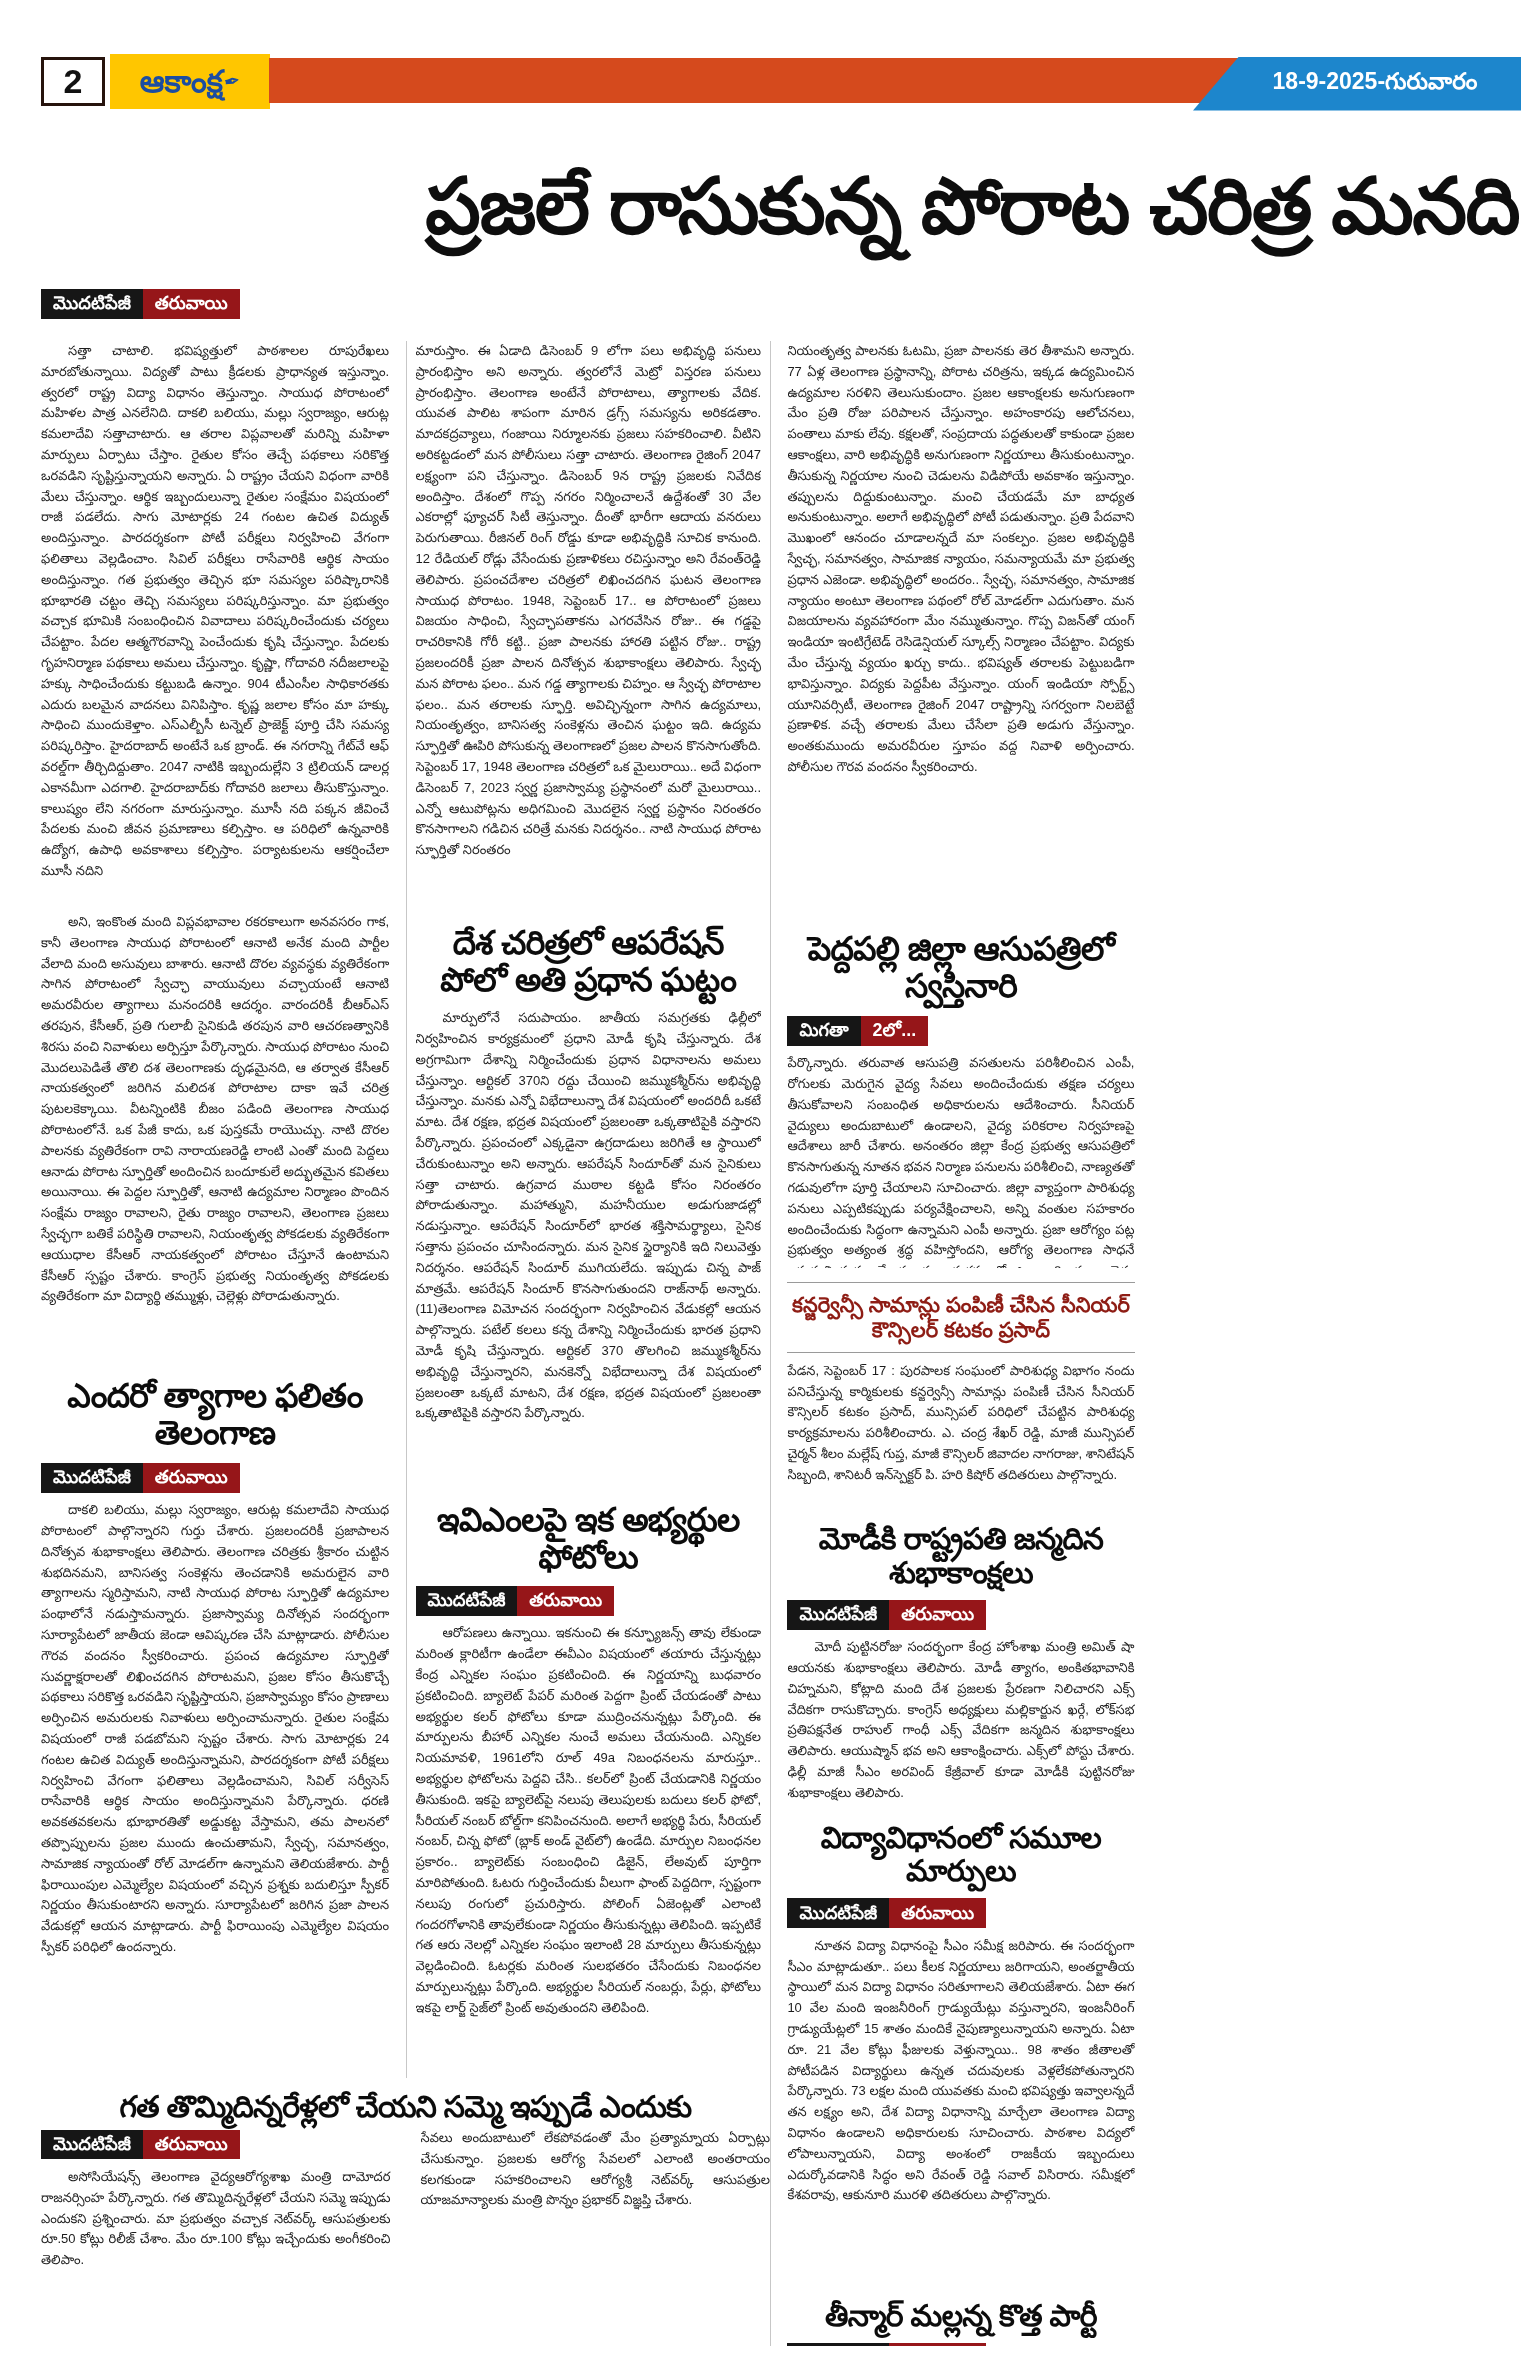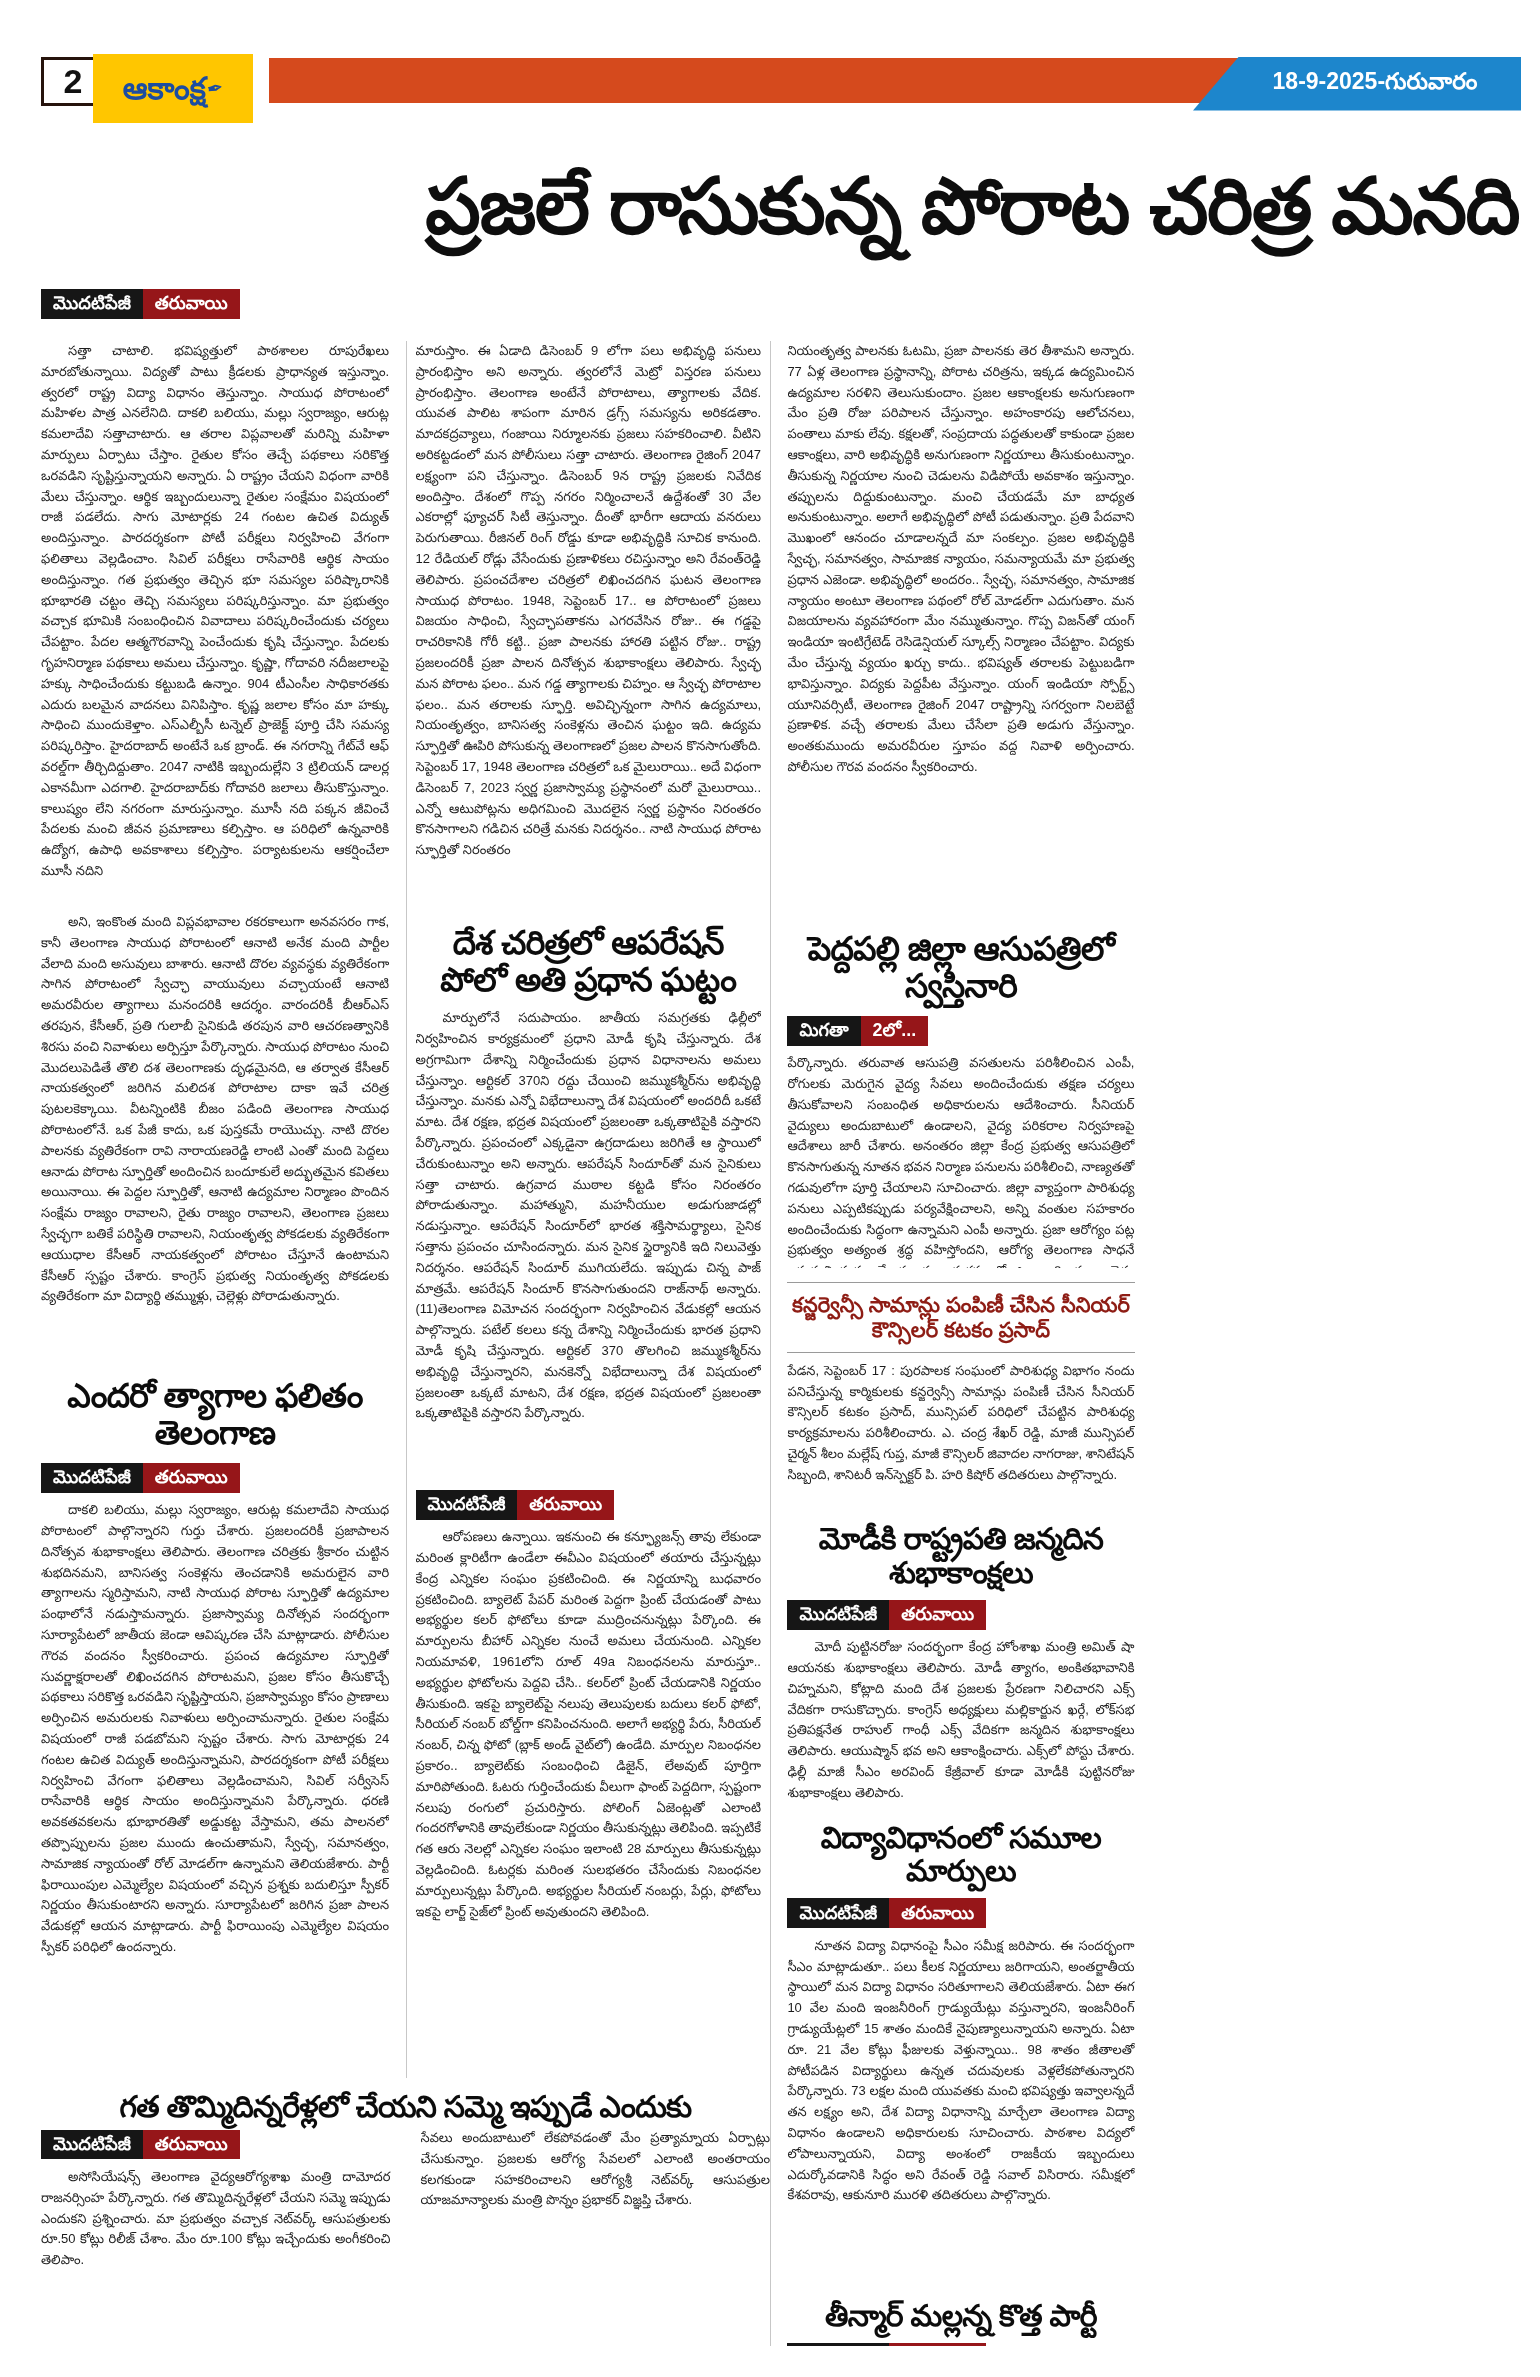--- a/index.html
+++ b/index.html
@@ -12,21 +12,21 @@
 
   
   .topbar { position:absolute; top:55px; left:41px; right:20px; height:58px; }
   .pagenum {
     position:absolute; left:0; top:1.5px; width:64px; height:49px; box-sizing:border-box;
     background:#fff; border:3.7px solid #26130c;
     display:flex; align-items:center; justify-content:center;
     font-size:34px; font-weight:bold; color:#111;
   }
   .logo {
-    position:absolute; left:52px; top:-1.5px; width:160px; height:69px;
+    position:absolute; left:69px; top:-1.5px; width:160px; height:55px;
     background:#ffc600; display:flex; align-items:center; justify-content:center; gap:1px;
   }
   .logo-text { color:#1c4da1; font-weight:bold; font-size:31px; line-height:1; }
   .pen-icon { color:#1c4da1; font-size:19.4px; transform:rotate(-12deg); }
   .orange-bar { position:absolute; left:228px; right:4.5px; top:3px; height:45px; background:#d54a1d; }
   .date-badge {
     position:absolute; right:0; top:1.5px; height:54px; width:328px;
     background:#1d86cc; clip-path:polygon(14% 0, 100% 0, 100% 100%, 0 100%);
     display:flex; align-items:center; justify-content:center; padding-left:36px; box-sizing:border-box;
   }
@@ -119,20 +119,21 @@
       </div>
       <p class="body indent">దాకలి బలియు, మల్లు స్వరాజ్యం, ఆరుట్ల కమలాదేవి సాయుధ పోరాటంలో పాల్గొన్నారని గుర్తు చేశారు. ప్రజలందరికీ ప్రజాపాలన దినోత్సవ శుభాకాంక్షలు తెలిపారు. తెలంగాణ చరిత్రకు శ్రీకారం చుట్టిన శుభదినమని, బానిసత్వ సంకెళ్లను తెంచడానికి అమరులైన వారి త్యాగాలను స్మరిస్తామని, నాటి సాయుధ పోరాట స్ఫూర్తితో ఉద్యమాల పంథాలోనే నడుస్తామన్నారు. ప్రజాస్వామ్య దినోత్సవ సందర్భంగా సూర్యాపేటలో జాతీయ జెండా ఆవిష్కరణ చేసి మాట్లాడారు. పోలీసుల గౌరవ వందనం స్వీకరించారు. ప్రపంచ ఉద్యమాల స్ఫూర్తితో సువర్ణాక్షరాలతో లిఖించదగిన పోరాటమని, ప్రజల కోసం తీసుకొచ్చే పథకాలు సరికొత్త ఒరవడిని సృష్టిస్తాయని, ప్రజాస్వామ్యం కోసం ప్రాణాలు అర్పించిన అమరులకు నివాళులు అర్పించామన్నారు. రైతుల సంక్షేమ విషయంలో రాజీ పడబోమని స్పష్టం చేశారు. సాగు మోటార్లకు 24 గంటల ఉచిత విద్యుత్ అందిస్తున్నామని, పారదర్శకంగా పోటీ పరీక్షలు నిర్వహించి వేగంగా ఫలితాలు వెల్లడించామని, సివిల్ సర్వీసెస్ రాసేవారికి ఆర్థిక సాయం అందిస్తున్నామని పేర్కొన్నారు. ధరణి అవకతవకలను భూభారతితో అడ్డుకట్ట వేస్తామని, తమ పాలనలో తప్పొప్పులను ప్రజల ముందు ఉంచుతామని, స్వేచ్ఛ, సమానత్వం, సామాజిక న్యాయంతో రోల్ మోడల్‌గా ఉన్నామని తెలియజేశారు. పార్టీ ఫిరాయింపుల ఎమ్మెల్యేల విషయంలో వచ్చిన ప్రశ్నకు బదులిస్తూ స్పీకర్ నిర్ణయం తీసుకుంటారని అన్నారు. సూర్యాపేటలో జరిగిన ప్రజా పాలన వేడుకల్లో ఆయన మాట్లాడారు. పార్టీ ఫిరాయింపు ఎమ్మెల్యేల విషయం స్పీకర్ పరిధిలో ఉందన్నారు.</p>
     </div>
 
     <div class="col col2">
       <p class="body h760">మారుస్తాం. ఈ ఏడాది డిసెంబర్ 9 లోగా పలు అభివృద్ధి పనులు ప్రారంభిస్తాం అని అన్నారు. త్వరలోనే మెట్రో విస్తరణ పనులు ప్రారంభిస్తాం. తెలంగాణ అంటేనే పోరాటాలు, త్యాగాలకు వేదిక. యువత పాలిట శాపంగా మారిన డ్రగ్స్ సమస్యను అరికడతాం. మాదకద్రవ్యాలు, గంజాయి నిర్మూలనకు ప్రజలు సహకరించాలి. వీటిని అరికట్టడంలో మన పోలీసులు సత్తా చాటారు. తెలంగాణ రైజింగ్ 2047 లక్ష్యంగా పని చేస్తున్నాం. డిసెంబర్ 9న రాష్ట్ర ప్రజలకు నివేదిక అందిస్తాం. దేశంలో గొప్ప నగరం నిర్మించాలనే ఉద్దేశంతో 30 వేల ఎకరాల్లో ఫ్యూచర్ సిటీ తెస్తున్నాం. దీంతో భారీగా ఆదాయ వనరులు పెరుగుతాయి. రీజినల్ రింగ్ రోడ్డు కూడా అభివృద్ధికి సూచిక కానుంది. 12 రేడియల్ రోడ్లు వేసేందుకు ప్రణాళికలు రచిస్తున్నాం అని రేవంత్‌రెడ్డి తెలిపారు. ప్రపంచదేశాల చరిత్రలో లిఖించదగిన ఘటన తెలంగాణ సాయుధ పోరాటం. 1948, సెప్టెంబర్ 17.. ఆ పోరాటంలో ప్రజలు విజయం సాధించి, స్వేచ్ఛాపతాకను ఎగరవేసిన రోజు.. ఈ గడ్డపై రాచరికానికి గోరీ కట్టి.. ప్రజా పాలనకు హారతి పట్టిన రోజు.. రాష్ట్ర ప్రజలందరికీ ప్రజా పాలన దినోత్సవ శుభాకాంక్షలు తెలిపారు. స్వేచ్ఛ మన పోరాట ఫలం.. మన గడ్డ త్యాగాలకు చిహ్నం. ఆ స్వేచ్ఛ పోరాటాల ఫలం.. మన తరాలకు స్ఫూర్తి. అవిచ్ఛిన్నంగా సాగిన ఉద్యమాలు, నియంతృత్వం, బానిసత్వ సంకెళ్లను తెంచిన ఘట్టం ఇది. ఉద్యమ స్ఫూర్తితో ఊపిరి పోసుకున్న తెలంగాణలో ప్రజల పాలన కొనసాగుతోంది. సెప్టెంబర్ 17, 1948 తెలంగాణ చరిత్రలో ఒక మైలురాయి.. అదే విధంగా డిసెంబర్ 7, 2023 స్వర్ణ ప్రజాస్వామ్య ప్రస్థానంలో మరో మైలురాయి.. ఎన్నో ఆటుపోట్లను అధిగమించి మొదలైన స్వర్ణ ప్రస్థానం నిరంతరం కొనసాగాలని గడిచిన చరిత్రే మనకు నిదర్శనం.. నాటి సాయుధ పోరాట స్ఫూర్తితో నిరంతరం</p>
 
       <h2 class="sec">దేశ చరిత్రలో ఆపరేషన్ పోలో అతి ప్రధాన ఘట్టం</h2>
       <p class="body indent h640">మార్పులోనే సదుపాయం. జాతీయ సమగ్రతకు ఢిల్లీలో నిర్వహించిన కార్యక్రమంలో ప్రధాని మోడీ కృషి చేస్తున్నారు. దేశ అగ్రగామిగా దేశాన్ని నిర్మించేందుకు ప్రధాన విధానాలను అమలు చేస్తున్నాం. ఆర్టికల్ 370ని రద్దు చేయించి జమ్ముకశ్మీర్‌ను అభివృద్ధి చేస్తున్నాం. మనకు ఎన్నో విభేదాలున్నా దేశ విషయంలో అందరిదీ ఒకటే మాట. దేశ రక్షణ, భద్రత విషయంలో ప్రజలంతా ఒక్కతాటిపైకి వస్తారని పేర్కొన్నారు. ప్రపంచంలో ఎక్కడైనా ఉగ్రదాడులు జరిగితే ఆ స్థాయిలో చేరుకుంటున్నాం అని అన్నారు. ఆపరేషన్ సిందూర్‌తో మన సైనికులు సత్తా చాటారు. ఉగ్రవాద ముఠాల కట్టడి కోసం నిరంతరం పోరాడుతున్నాం. మహాత్ముని, మహనీయుల అడుగుజాడల్లో నడుస్తున్నాం. ఆపరేషన్ సిందూర్‌లో భారత శక్తిసామర్థ్యాలు, సైనిక సత్తాను ప్రపంచం చూసిందన్నారు. మన సైనిక స్థైర్యానికి ఇది నిలువెత్తు నిదర్శనం. ఆపరేషన్ సిందూర్ ముగియలేదు. ఇప్పుడు చిన్న పాజ్ మాత్రమే. ఆపరేషన్ సిందూర్ కొనసాగుతుందని రాజ్‌నాథ్ అన్నారు. (11)తెలంగాణ విమోచన సందర్భంగా నిర్వహించిన వేడుకల్లో ఆయన పాల్గొన్నారు. పటేల్ కలలు కన్న దేశాన్ని నిర్మించేందుకు భారత ప్రధాని మోడీ కృషి చేస్తున్నారు. ఆర్టికల్ 370 తొలగించి జమ్ముకశ్మీర్‌ను అభివృద్ధి చేస్తున్నారని, మనకెన్నో విభేదాలున్నా దేశ విషయంలో ప్రజలంతా ఒక్కటే మాటని, దేశ రక్షణ, భద్రత విషయంలో ప్రజలంతా ఒక్కతాటిపైకి వస్తారని పేర్కొన్నారు.</p>
 
+      <h2 class="sec">ఇవిఎంలపై ఇక అభ్యర్థుల ఫోటోలు</h2>
       <div class="tag tagline">
         <span class="t1">మొదటిపేజీ</span>
         <span class="t2">తరువాయి</span>
       </div>
       <p class="body indent">ఆరోపణలు ఉన్నాయి. ఇకనుంచి ఈ కన్ఫ్యూజన్స్ తావు లేకుండా మరింత క్లారిటీగా ఉండేలా ఈవీఎం విషయంలో తయారు చేస్తున్నట్లు కేంద్ర ఎన్నికల సంఘం ప్రకటించింది. ఈ నిర్ణయాన్ని బుధవారం ప్రకటించింది. బ్యాలెట్ పేపర్ మరింత పెద్దగా ప్రింట్ చేయడంతో పాటు అభ్యర్థుల కలర్ ఫోటోలు కూడా ముద్రించనున్నట్లు పేర్కొంది. ఈ మార్పులను బీహార్ ఎన్నికల నుంచే అమలు చేయనుంది. ఎన్నికల నియమావళి, 1961లోని రూల్ 49a నిబంధనలను మారుస్తూ.. అభ్యర్థుల ఫోటోలను పెద్దవి చేసి.. కలర్‌లో ప్రింట్ చేయడానికి నిర్ణయం తీసుకుంది. ఇకపై బ్యాలెట్‌పై నలుపు తెలుపులకు బదులు కలర్ ఫోటో, సీరియల్ నంబర్ బోల్డ్‌గా కనిపించనుంది. అలాగే అభ్యర్థి పేరు, సీరియల్ నంబర్, చిన్న ఫోటో (బ్లాక్ అండ్ వైట్‌లో) ఉండేది. మార్పుల నిబంధనల ప్రకారం.. బ్యాలెట్‌కు సంబంధించి డిజైన్, లేఅవుట్ పూర్తిగా మారిపోతుంది. ఓటరు గుర్తించేందుకు వీలుగా ఫాంట్ పెద్దదిగా, స్పష్టంగా నలుపు రంగులో ప్రచురిస్తారు. పోలింగ్ ఏజెంట్లతో ఎలాంటి గందరగోళానికి తావులేకుండా నిర్ణయం తీసుకున్నట్లు తెలిపింది. ఇప్పటికే గత ఆరు నెలల్లో ఎన్నికల సంఘం ఇలాంటి 28 మార్పులు తీసుకున్నట్లు వెల్లడించింది. ఓటర్లకు మరింత సులభతరం చేసేందుకు నిబంధనల మార్పులున్నట్లు పేర్కొంది. అభ్యర్థుల సీరియల్ నంబర్లు, పేర్లు, ఫోటోలు ఇకపై లార్జ్ సైజ్‌లో ప్రింట్ అవుతుందని తెలిపింది.</p>
     </div>
 
     <div class="col col3">
       <p class="body h770">నియంతృత్వ పాలనకు ఓటమి, ప్రజా పాలనకు తెర తీశామని అన్నారు. 77 ఏళ్ల తెలంగాణ ప్రస్థానాన్ని, పోరాట చరిత్రను, ఇక్కడ ఉద్యమించిన ఉద్యమాల సరళిని తెలుసుకుందాం. ప్రజల ఆకాంక్షలకు అనుగుణంగా మేం ప్రతి రోజు పరిపాలన చేస్తున్నాం. అహంకారపు ఆలోచనలు, పంతాలు మాకు లేవు. కక్షలతో, సంప్రదాయ పద్ధతులతో కాకుండా ప్రజల ఆకాంక్షలు, వారి అభివృద్ధికి అనుగుణంగా నిర్ణయాలు తీసుకుంటున్నాం. తీసుకున్న నిర్ణయాల నుంచి చెడులను విడిపోయే అవకాశం ఇస్తున్నాం. తప్పులను దిద్దుకుంటున్నాం. మంచి చేయడమే మా బాధ్యత అనుకుంటున్నాం. అలాగే అభివృద్ధిలో పోటీ పడుతున్నాం. ప్రతి పేదవాని మొఖంలో ఆనందం చూడాలన్నదే మా సంకల్పం. ప్రజల అభివృద్ధికి స్వేచ్ఛ, సమానత్వం, సామాజిక న్యాయం, సమన్యాయమే మా ప్రభుత్వ ప్రధాన ఎజెండా. అభివృద్ధిలో అందరం.. స్వేచ్ఛ, సమానత్వం, సామాజిక న్యాయం అంటూ తెలంగాణ పథంలో రోల్ మోడల్‌గా ఎదుగుతాం. మన విజయాలను వ్యవహారంగా మేం నమ్ముతున్నాం. గొప్ప విజన్‌తో యంగ్ ఇండియా ఇంటిగ్రేటెడ్ రెసిడెన్షియల్ స్కూల్స్ నిర్మాణం చేపట్టాం. విద్యకు మేం చేస్తున్న వ్యయం ఖర్చు కాదు.. భవిష్యత్ తరాలకు పెట్టుబడిగా భావిస్తున్నాం. విద్యకు పెద్దపీట వేస్తున్నాం. యంగ్ ఇండియా స్పోర్ట్స్ యూనివర్సిటీ, తెలంగాణ రైజింగ్ 2047 రాష్ట్రాన్ని సగర్వంగా నిలబెట్టే ప్రణాళిక. వచ్చే తరాలకు మేలు చేసేలా ప్రతి అడుగు వేస్తున్నాం. అంతకుముందు అమరవీరుల స్తూపం వద్ద నివాళి అర్పించారు. పోలీసుల గౌరవ వందనం స్వీకరించారు.</p>
 

